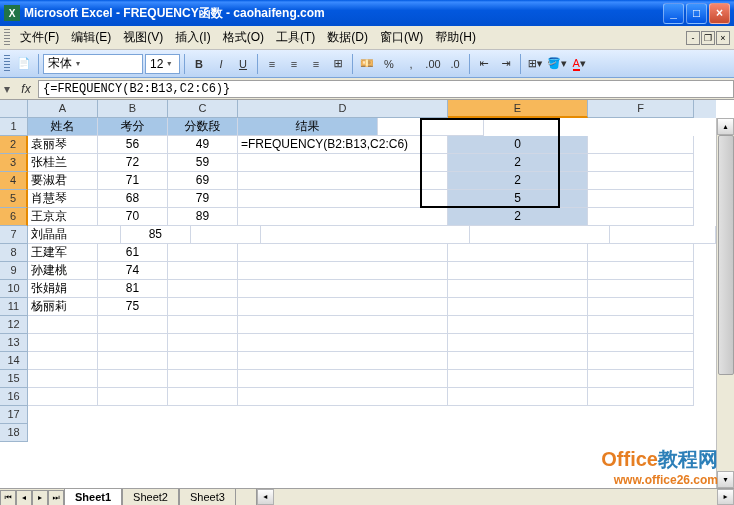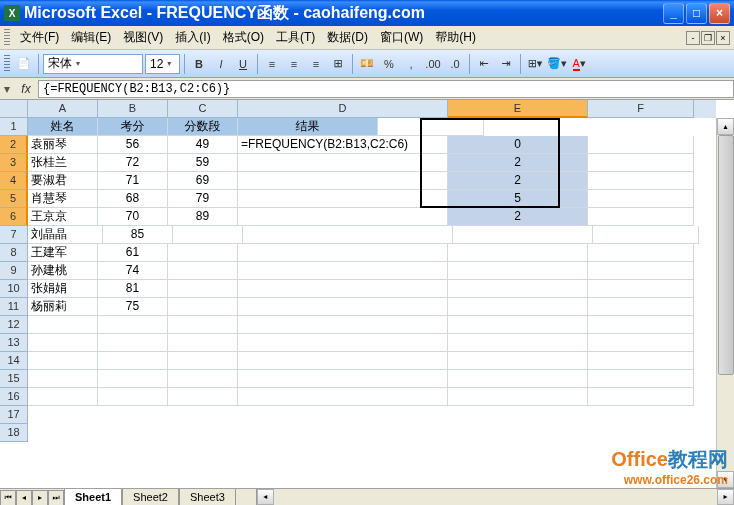--- a/index.html
+++ b/index.html
@@ -1,20 +1,20 @@
 <!DOCTYPE html>
 <html><head>
   <meta charset="utf-8">
   <style>
     * { box-sizing: border-box; margin: 0; padding: 0; }
     body { font-family: "SimSun", Arial, sans-serif; font-size: 12px; background: #ece9d8; width: 734px; height: 505px; overflow: hidden; position: relative; }
     
     .titlebar { height: 26px; background: linear-gradient(to bottom, #0058e0 0%, #3a8bff 8%, #0358de 40%, #0050d0 100%); display: flex; align-items: center; padding: 0 4px; color: white; font-weight: bold; }
     .titlebar .app-icon { width: 16px; height: 16px; background: #217346; margin-right: 4px; display: flex; align-items: center; justify-content: center; color: white; font-size: 10px; }
-    .titlebar .title { flex: 1; font-size: 16px; }
+    .titlebar .title { flex: 1; font-size: 12px; }
     .titlebar .win-buttons { display: flex; gap: 2px; }
     .titlebar .win-btn { width: 21px; height: 21px; border-radius: 3px; display: flex; align-items: center; justify-content: center; font-family: Arial; font-weight: bold; border: 1px solid rgba(255,255,255,0.4); }
     .win-btn.min { background: linear-gradient(to bottom, #3d95ff, #0054e3); color: white; }
     .win-btn.max { background: linear-gradient(to bottom, #3d95ff, #0054e3); color: white; }
     .win-btn.close { background: linear-gradient(to bottom, #f5866e, #c74a2f); color: white; }
     
     .menubar { height: 24px; background: #ece9d8; display: flex; align-items: center; padding: 0 4px; border-bottom: 1px solid #c0c0c0; }
     .menubar .grip { width: 6px; height: 18px; background: repeating-linear-gradient(to bottom, #888 0, #888 1px, transparent 1px, transparent 3px); margin-right: 4px; }
     .menubar .menu-item { padding: 2px 6px; cursor: default; }
     .menubar .doc-controls { margin-left: auto; display: flex; gap: 1px; }
@@ -57,21 +57,21 @@
     .vscroll .sbtn { height: 17px; background: linear-gradient(to bottom, #fdfdfd, #d8d8d8); border: 1px solid #b0b0b0; font-size: 8px; text-align: center; line-height: 15px; }
     .vscroll .thumb { position: absolute; top: 17px; width: 16px; height: 240px; left: 1px; background: linear-gradient(to right, #e0e0e0, #c8c8c8); border: 1px solid #a0a0a0; border-radius: 2px; }
     
     .sheet-tabs { height: 18px; background: #ece9d8; display: flex; align-items: center; border-top: 1px solid #a0a0a0; }
     .sheet-tabs .nav { width: 16px; height: 16px; border: 1px solid #999; background: #ece9d8; font-size: 8px; text-align: center; line-height: 14px; }
     .sheet-tabs .tab { padding: 0 10px; height: 17px; line-height: 17px; border: 1px solid #999; border-top: none; font-size: 11px; background: #ece9d8; }
     .sheet-tabs .tab.active { background: white; font-weight: bold; }
     .sheet-tabs .hscroll-area { flex: 1; height: 17px; background: #ece9d8; margin-left: 20px; position: relative; border-left: 1px solid #999; }
     .sheet-tabs .hbtn { width: 17px; height: 16px; background: linear-gradient(to bottom, #fdfdfd, #d8d8d8); border: 1px solid #b0b0b0; font-size: 8px; text-align: center; line-height: 14px; position: absolute; }
     
-    .watermark { position: absolute; right: 6px; bottom: 18px; font-size: 20px; font-weight: bold; }
+    .watermark { position: absolute; right: 16px; bottom: 18px; font-size: 20px; font-weight: bold; }
     .watermark .o1 { color: #e67e22; }
     .watermark .o2 { color: #2c7fb8; }
     .watermark .sub { font-size: 12px; color: #e67e22; display: block; text-align: right; }
   </style>
 </head>
 <body>
 
 <div class="titlebar">
   <div class="app-icon">X</div>
   <div class="title">Microsoft Excel - FREQUENCY函数 - caohaifeng.com</div>
@@ -220,21 +220,21 @@
       </div>
       <div class="row">
         <div class="cell" style="width:70px">王京京</div>
         <div class="cell num" style="width:70px">70</div>
         <div class="cell num" style="width:70px">89</div>
         <div class="cell" style="width:210px"></div>
         <div class="cell num sel" style="width:140px">2</div>
         <div class="cell" style="width:106px"></div>
       </div>
       <div class="row">
-        <div class="cell" style="width:75px">刘晶晶</div>
+        <div class="cell" style="width:93px">刘晶晶</div>
         <div class="cell num" style="width:70px">85</div>
         <div class="cell num" style="width:70px"></div>
         <div class="cell" style="width:210px"></div>
         <div class="cell num " style="width:140px"></div>
         <div class="cell" style="width:106px"></div>
       </div>
       <div class="row">
         <div class="cell" style="width:70px">王建军</div>
         <div class="cell num" style="width:70px">61</div>
         <div class="cell num" style="width:70px"></div>

